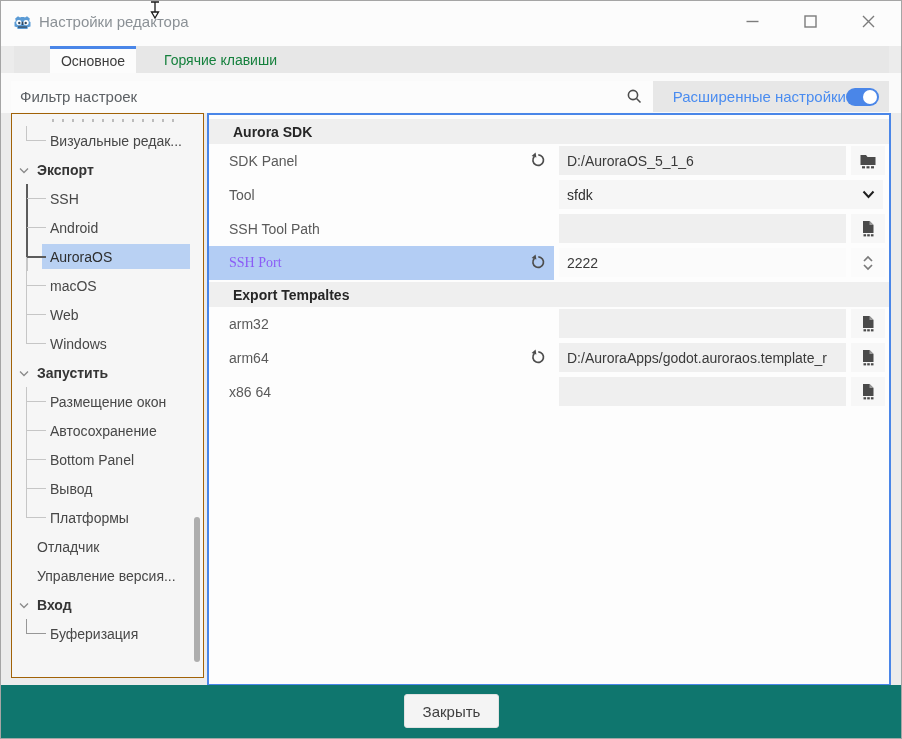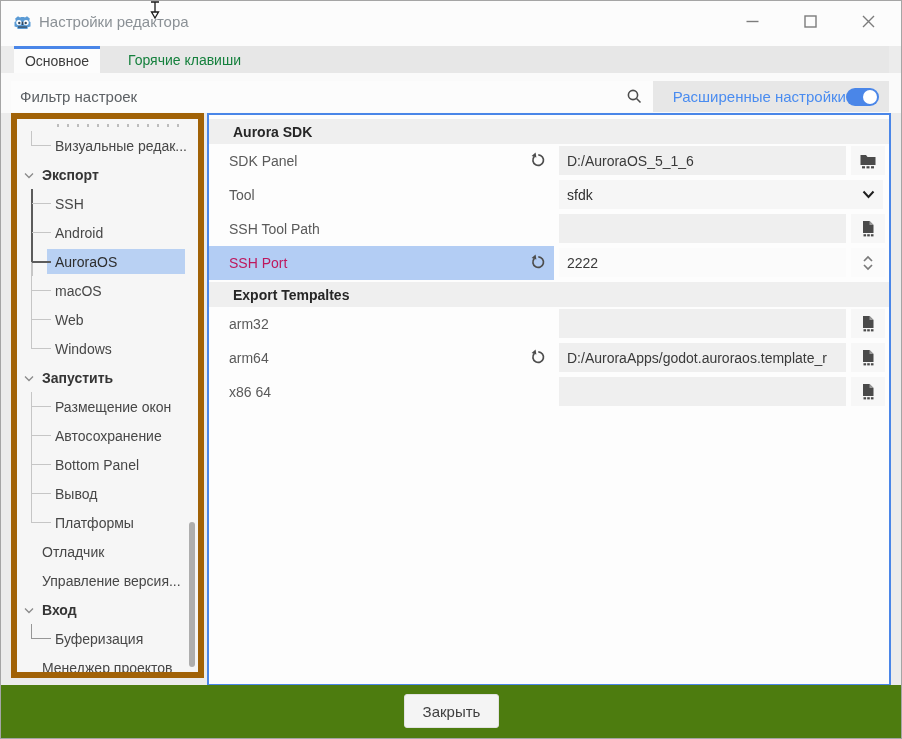--- a/index.html
+++ b/index.html
@@ -11,39 +11,39 @@
   
   .titlebar{position:absolute;top:0;left:0;right:0;height:45px;background:#fcfcfc;}
   .app-icon{position:absolute;left:12px;top:12px;width:19px;height:19px;}
   .title{position:absolute;left:38px;top:0;height:42px;line-height:42px;font-size:15px;color:#8b9196;}
   .cursor-glyph{position:absolute;left:146px;top:0;}
   .win-controls{position:absolute;right:18px;top:6px;display:flex;gap:28px;}
   .win-btn{width:30px;height:28px;display:flex;align-items:center;justify-content:center;}
   
   .tabbar{position:absolute;top:45px;left:13px;right:12px;height:27px;background:#e7e7e7;display:flex;}
   .tab{box-sizing:border-box;height:27px;display:flex;align-items:center;justify-content:center;font-size:14px;}
-  .tab.active{width:86px;background:#fcfcfc;border-top:3px solid #4a86e8;color:#3c3c3c;}
+  .tab.active{width:86px;background:#fcfcfc;border-top:3px solid #4a86e8;color:#3c3c3c;margin-left:36px;}
   .tab.inactive{padding:0 28px;color:#15803d;}
   
   .filter-band{position:absolute;top:72px;left:0;right:0;height:40px;background:#fafafa;}
   .filter-input-wrap{position:absolute;left:10px;top:8px;width:642px;height:31px;background:#fcfcfc;box-sizing:border-box;}
   .filter-input{position:absolute;left:0;top:0;width:100%;height:100%;border:none;outline:none;background:transparent;
     font-family:"Liberation Sans",sans-serif;font-size:15px;color:#3c3c3c;padding:0 34px 0 9px;box-sizing:border-box;}
   .filter-input::placeholder{color:#5d6165;opacity:1;}
   .search-ic{position:absolute;right:10px;top:7px;}
   .advanced-wrap{position:absolute;left:652px;right:12px;top:8px;height:31px;background:#e7e7e7;
     display:flex;align-items:center;justify-content:flex-end;padding-right:10px;box-sizing:border-box;}
   .advanced-label{font-size:15px;color:#4a8cf0;}
   .toggle{position:relative;width:33px;height:18px;border-radius:9px;background:#4a86e8;}
   .toggle .knob{position:absolute;right:2px;top:2px;width:14px;height:14px;border-radius:50%;background:#fff;}
   
   .content{position:absolute;top:112px;left:0;right:0;bottom:53px;background:#ececec;}
   
   .sidebar{position:absolute;left:10px;top:0;width:193px;height:565px;box-sizing:border-box;
-    background:#f6f6f6;border:6px solid #a16207;overflow:hidden;}
+    background:#f6f6f6;border:1px solid #a16207;overflow:hidden;}
   .titem{position:relative;height:29px;display:flex;align-items:center;font-size:14px;color:#474747;}
   .titem.partial{height:12px;}
   .partial-marks{position:absolute;left:40px;width:130px;top:5px;height:3px;
     background:repeating-linear-gradient(90deg,#a9a9a9 0 2px,transparent 2px 10px);opacity:.75;}
   .t-section{font-weight:bold;color:#353535;text-align:center;}
   .t-section .lbl{margin-left:25px;}
   .t-plain .lbl{margin-left:25px;}
   .chev{position:absolute;left:7px;top:12px;}
   .t-child{padding-left:38px;}
   .t-child::before{content:"";position:absolute;left:14px;top:0;height:100%;width:1px;background:#c6c6c6;}
@@ -58,34 +58,34 @@
   .sb-thumb{position:absolute;right:3px;top:403px;width:6px;height:145px;border-radius:3px;background:#aeaeae;}
   
   .panel{position:absolute;left:206px;top:0;width:684px;height:573px;box-sizing:border-box;
     border:2px solid #4a86e8;background:#fdfdfd;overflow:hidden;}
   .sec-head{height:25px;margin-top:4px;background:#efefef;display:flex;align-items:center;
     padding-left:24px;font-size:14px;font-weight:bold;color:#262626;}
   .sec-head.second{margin-top:2px;}
   .prow{position:relative;height:34px;}
   .prow .hl{position:absolute;left:0;top:0;bottom:0;width:345px;background:#b3cdf4;}
   .plabel{position:absolute;left:20px;top:0;height:34px;line-height:34px;font-size:14px;color:#5a5a5a;}
-  .prow.hl-row .plabel{color:#be185d;}
+  .prow.hl-row .plabel{color:#8b5cf6;font-family:Liberation Serif, serif;}
   .revert{position:absolute;left:320px;top:8px;}
   .pfield{position:absolute;left:350px;top:2px;width:287px;height:29px;background:#efefef;
     box-sizing:border-box;display:flex;align-items:center;padding-left:8px;font-size:14px;color:#3a3a3a;
     white-space:nowrap;overflow:hidden;}
   .pfield.lightbg{background:#fbfbfb;}
   .pdrop{position:absolute;left:350px;top:2px;width:324px;height:29px;background:#f6f6f6;
     box-sizing:border-box;display:flex;align-items:center;justify-content:space-between;
     padding:0 8px;font-size:14px;color:#2f2f2f;}
   .picon{position:absolute;left:642px;top:2px;width:34px;height:29px;background:#f7f7f7;
     display:flex;align-items:center;justify-content:center;}
   .picon.bare{background:#fbfbfb;}
   
-  .footer{position:absolute;left:0;right:0;bottom:0;height:53px;background:#4d7c0f;}
+  .footer{position:absolute;left:0;right:0;bottom:0;height:53px;background:#0f766e;}
   .close-btn{position:absolute;left:403px;top:9px;width:95px;height:34px;background:#f4f4f4;
     border:1px solid #e2e2e2;border-radius:3px;font-family:"Liberation Sans",sans-serif;
     font-size:15px;color:#3f3f3f;}
   svg{display:block;}
 </style>
 </head>
 <body>
 
 <div class="window">
 
@@ -229,23 +229,20 @@
         <span class="chev">
           <svg width="10" height="7" viewBox="0 0 10 7">
               <polyline points="1,1.5 5,5.5 9,1.5" fill="none" stroke="#8a8a8a" stroke-width="1.3"></polyline>
             </svg>
         </span>
         <span class="lbl">Вход</span>
       </div>
       <div class="titem t-child t-last md">
         <span class="lbl">Буферизация</span>
       </div>
-      <div class="titem t-plain">
-        <span class="lbl">Менеджер проектов</span>
-      </div>
 
       <div class="sb-thumb"></div>
     </div>
 
     <div class="panel">
 
       <div class="sec-head">
         <span>Aurora SDK</span>
       </div>
 

